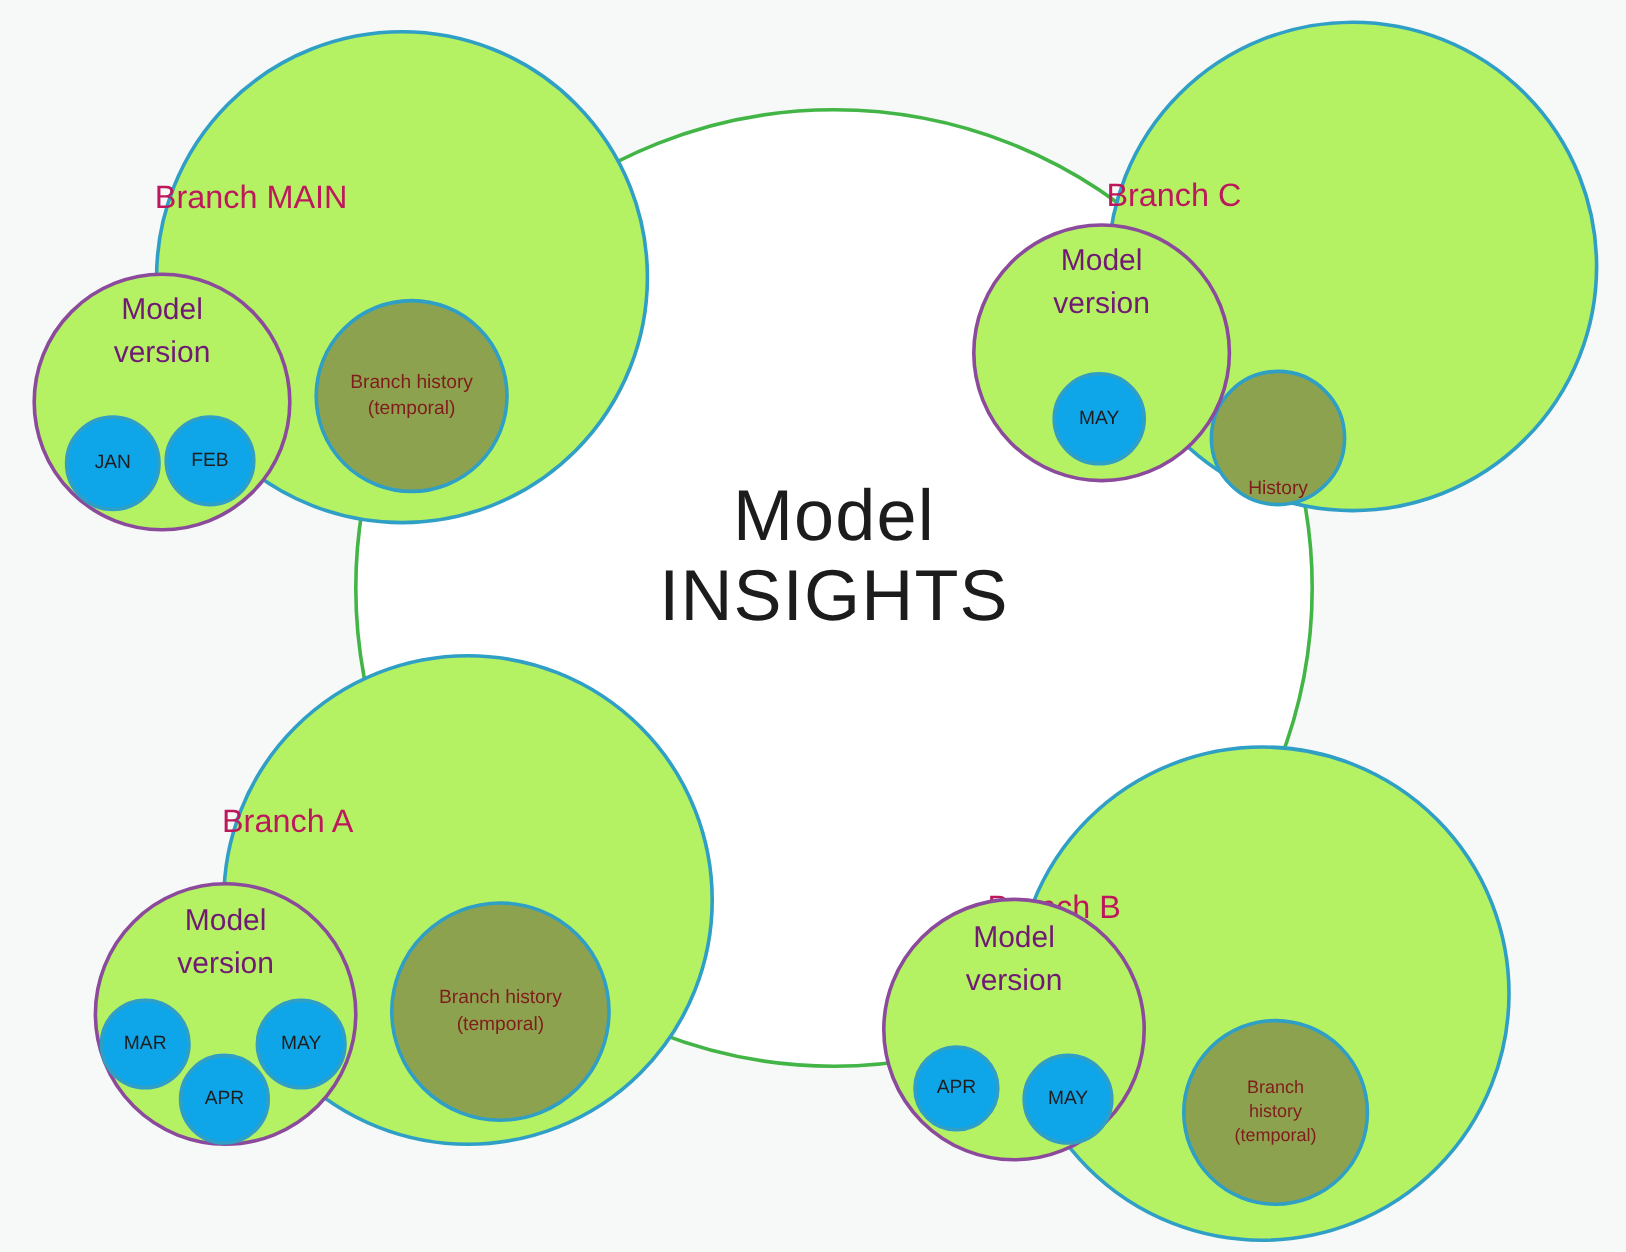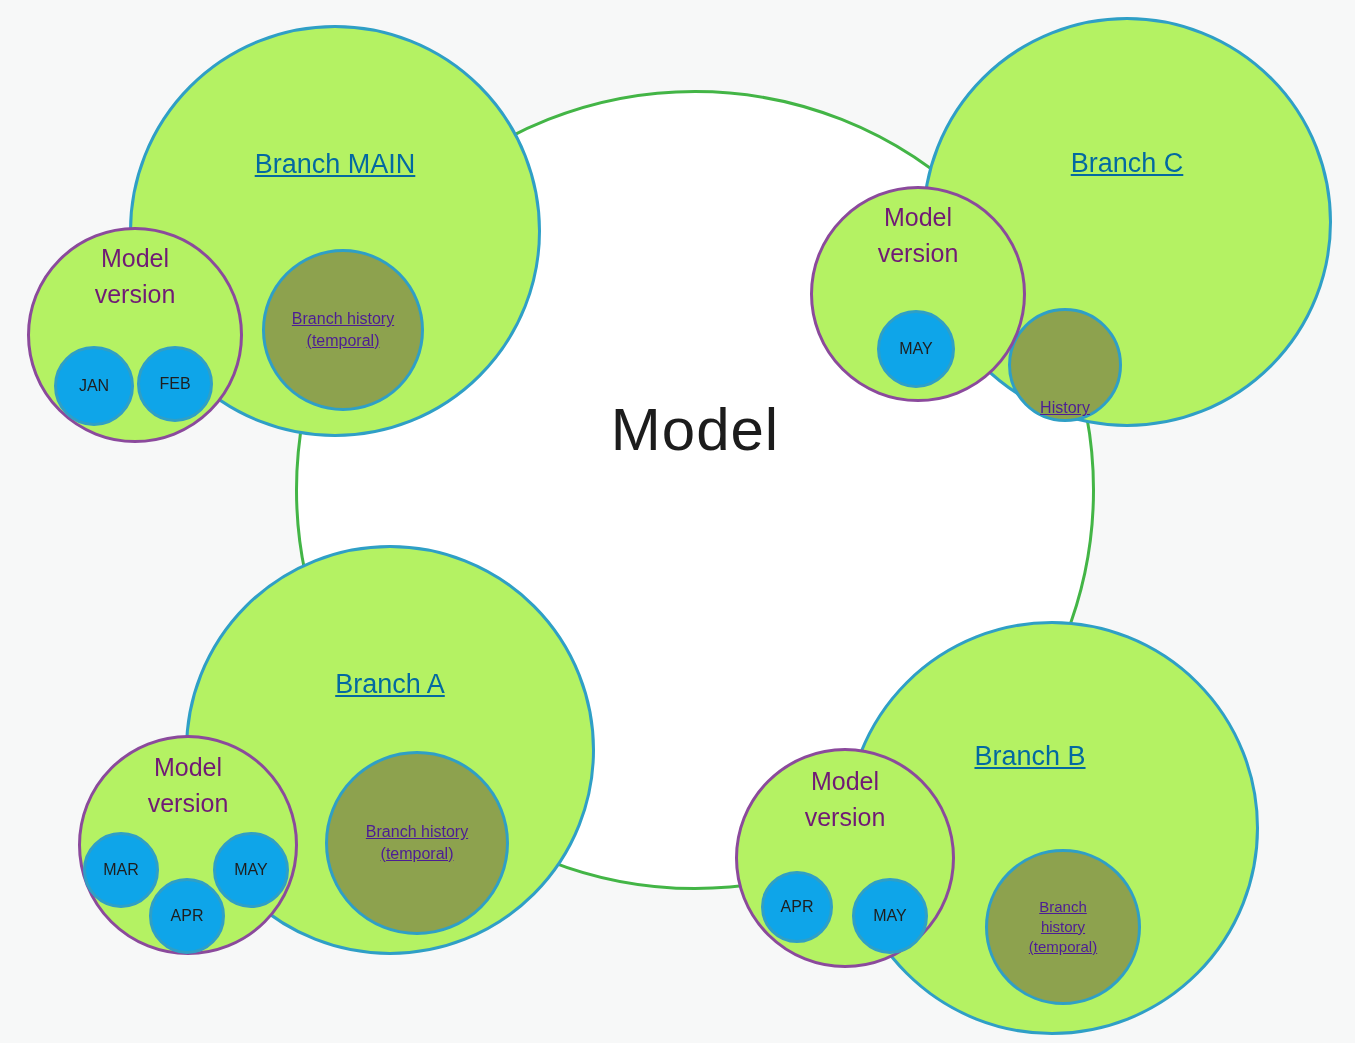--- a/index.html
+++ b/index.html
@@ -35,41 +35,38 @@
     color: #1c1c1c;
     z-index: 1;
   }
   .branch {
     background: #b4f263;
     border: 3px solid #2f9fc6;
     z-index: 1;
   }
   .branch-label {
     position: absolute;
-    text-align: center;
     font-size: 27px;
-    color: #0369a1;
+    color: #be185d;
     z-index: 2;
-    text-decoration: underline;
   }
   .history {
     background: #8da24e;
     border: 3px solid #2f9fc6;
     z-index: 2;
     display: flex;
     align-items: center;
     justify-content: center;
     text-align: center;
   }
   .history-text {
     font-size: 16px;
     line-height: 1.35;
-    color: #4c1d95;
+    color: #7f1d1d;
     display: inline-block;
-    text-decoration: underline;
   }
   .model-version {
     background: #b4f263;
     border: 3px solid #8b4a9c;
     z-index: 3;
   }
   .mv-label {
     position: absolute;
     text-align: center;
     font-size: 25px;
@@ -93,20 +90,21 @@
   }
 </style>
 </head>
 <body>
 
 <div class="canvas">
 
   <div class="circle center-circle"></div>
   <div class="center-title">
     <div>Model</div>
+    <div>INSIGHTS</div>
   </div>
 
   <div>
     <div class="circle branch" style="left:129px; top:25px; width:412px; height:412px;"></div>
     <div class="branch-label" style="left:129px; top:149px; width:412px;">Branch MAIN</div>
 
     <div class="circle history" style="left:262px; top:249px; width:162px; height:162px;">
       <span class="history-text" style="width:132px;">Branch history (temporal)</span>
     </div>
 

